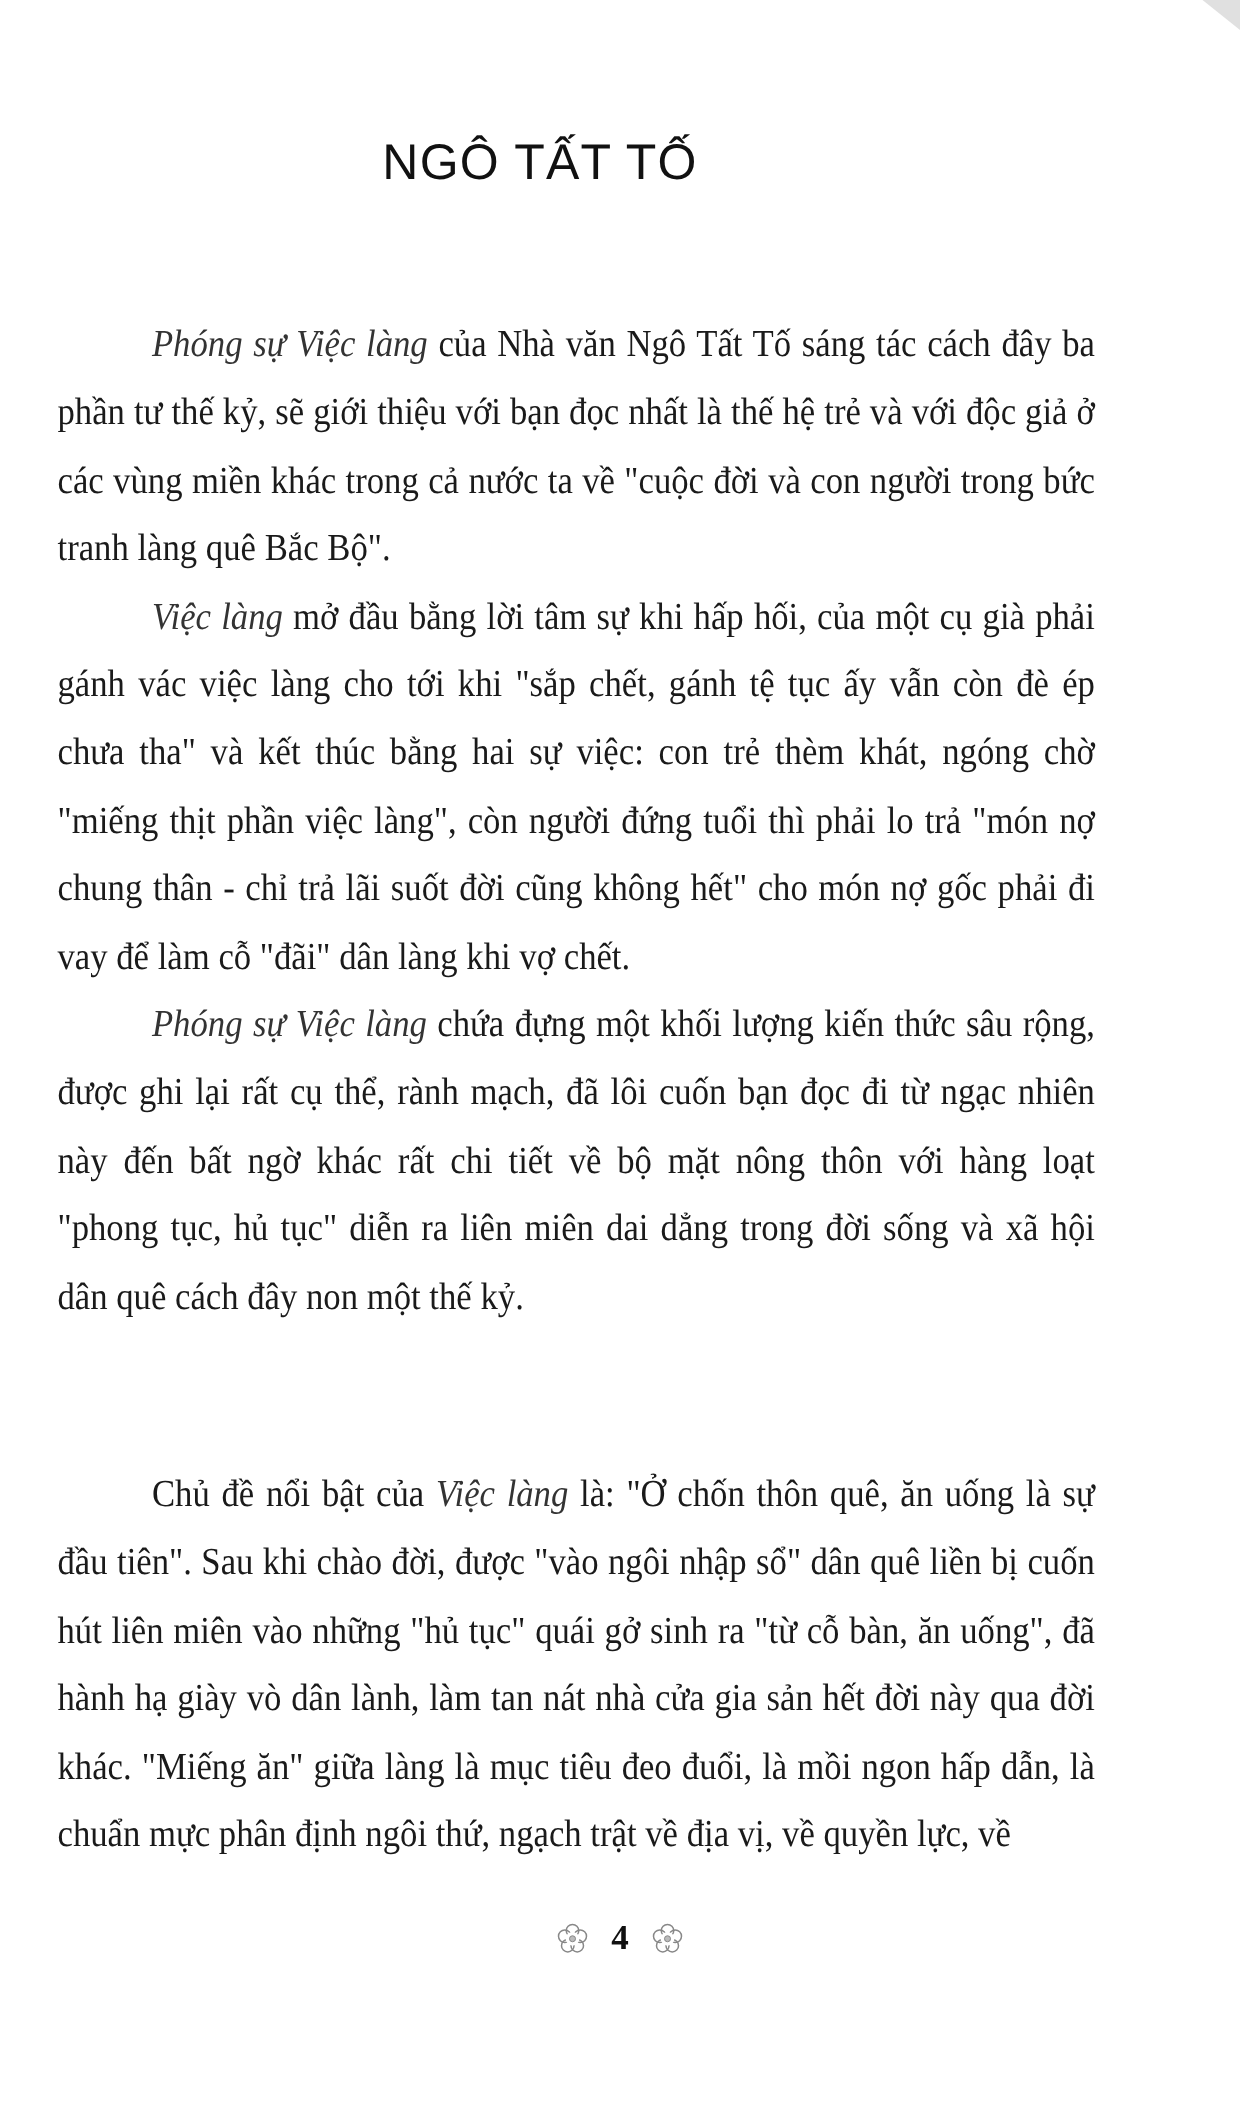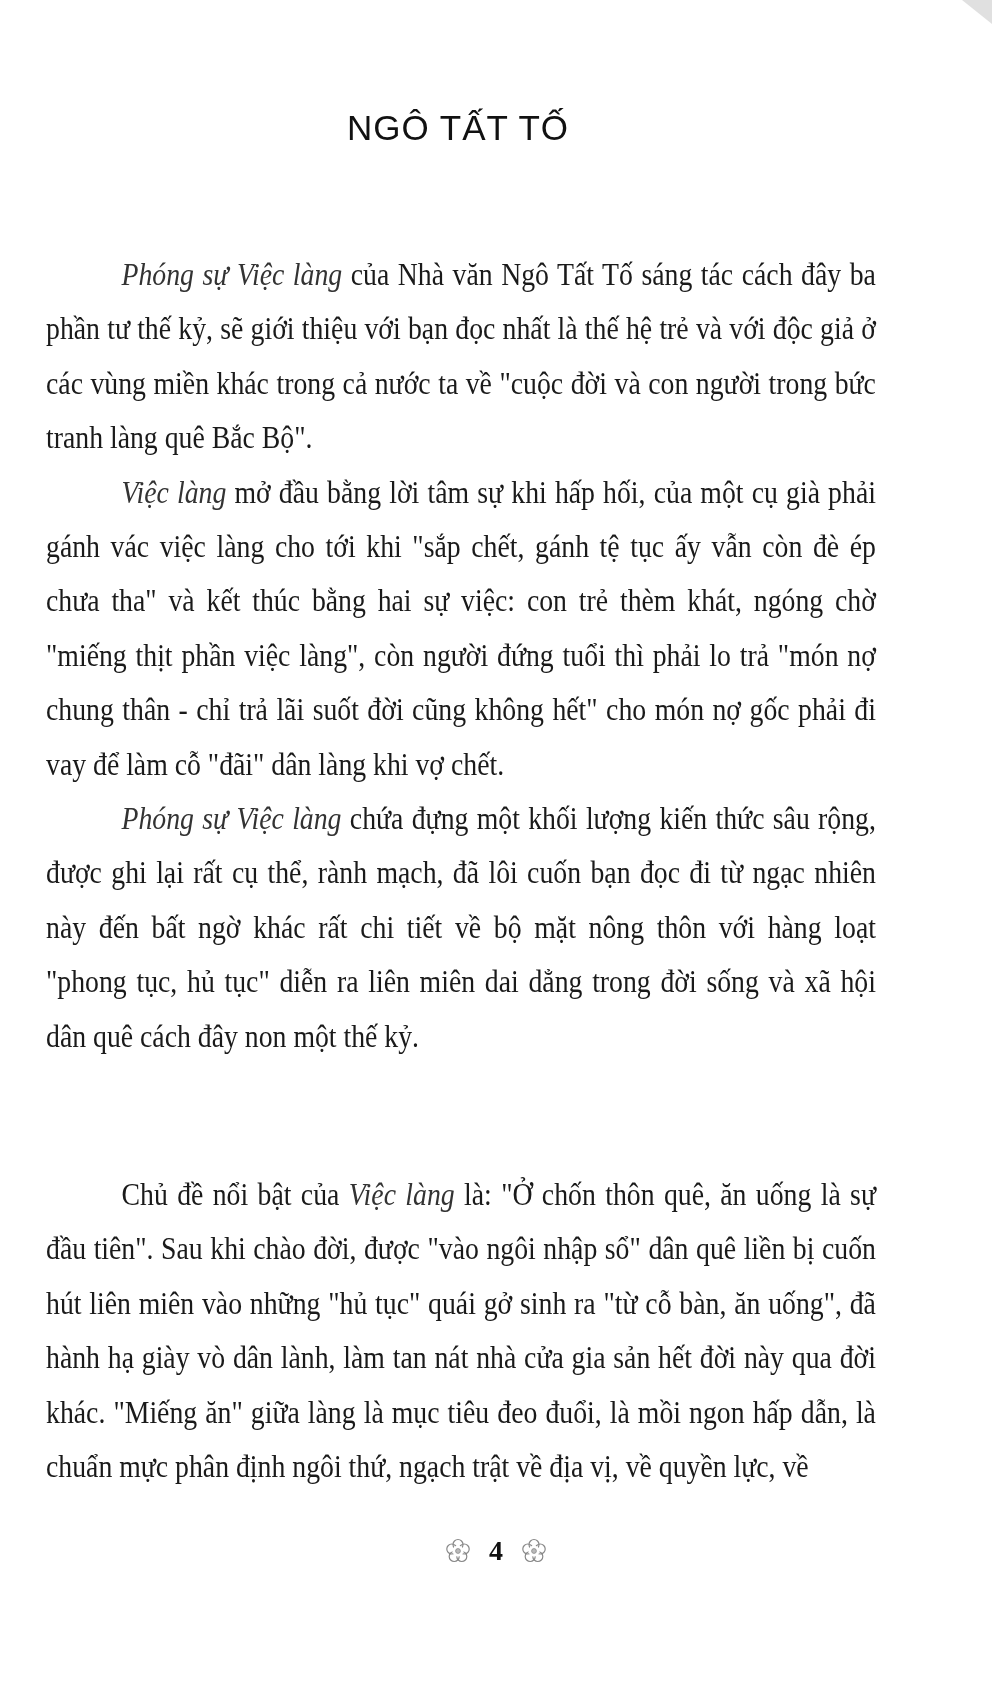--- a/index.html
+++ b/index.html
@@ -1,22 +1,22 @@
 <!DOCTYPE html>
 <html><head>
 <meta charset="utf-8">
 <style>
   html, body { margin:0; padding:0; background:#ffffff; }
   body { width:992px; height:1696px; position:relative; overflow:hidden;
          font-family:"Liberation Serif","DejaVu Serif",serif; color:#1a1a1a; }
   .corner-fold { position:absolute; top:0; right:0; width:0; height:0;
          border-top:24px solid #d8d8d8; border-left:30px solid transparent; opacity:.8; }
   .header { position:absolute; top:108px; left:0; width:864px; text-align:center;
-         font-family:"Liberation Sans","DejaVu Sans",sans-serif; font-size:35px;
-         letter-spacing:1px; color:#111;margin-left:26px; }
+         font-family:"Liberation Sans","DejaVu Sans",sans-serif; font-size:40px;
+         letter-spacing:1px; color:#111; }
   .body-text { position:absolute; left:46px; width:912px; font-size:30.5px;
          line-height:54.4px; text-align:justify; transform:scaleX(0.91); transform-origin:left top; }
   .body-text p { margin:0; text-indent:83px; text-align:justify; text-align-last:left; }
   .body-text em { font-style:italic; color:#333; }
   #block1 { top:248px; }
   #block2 { top:1168px; }
   .page-footer { position:absolute; top:1535px; left:0; width:992px; text-align:center;
          display:flex; justify-content:center; align-items:center; gap:18px; }
   .page-num { font-family:"Liberation Serif",serif; font-weight:bold; font-size:28px; color:#111; }
   .ornament { width:26px; height:26px; display:inline-block; }

